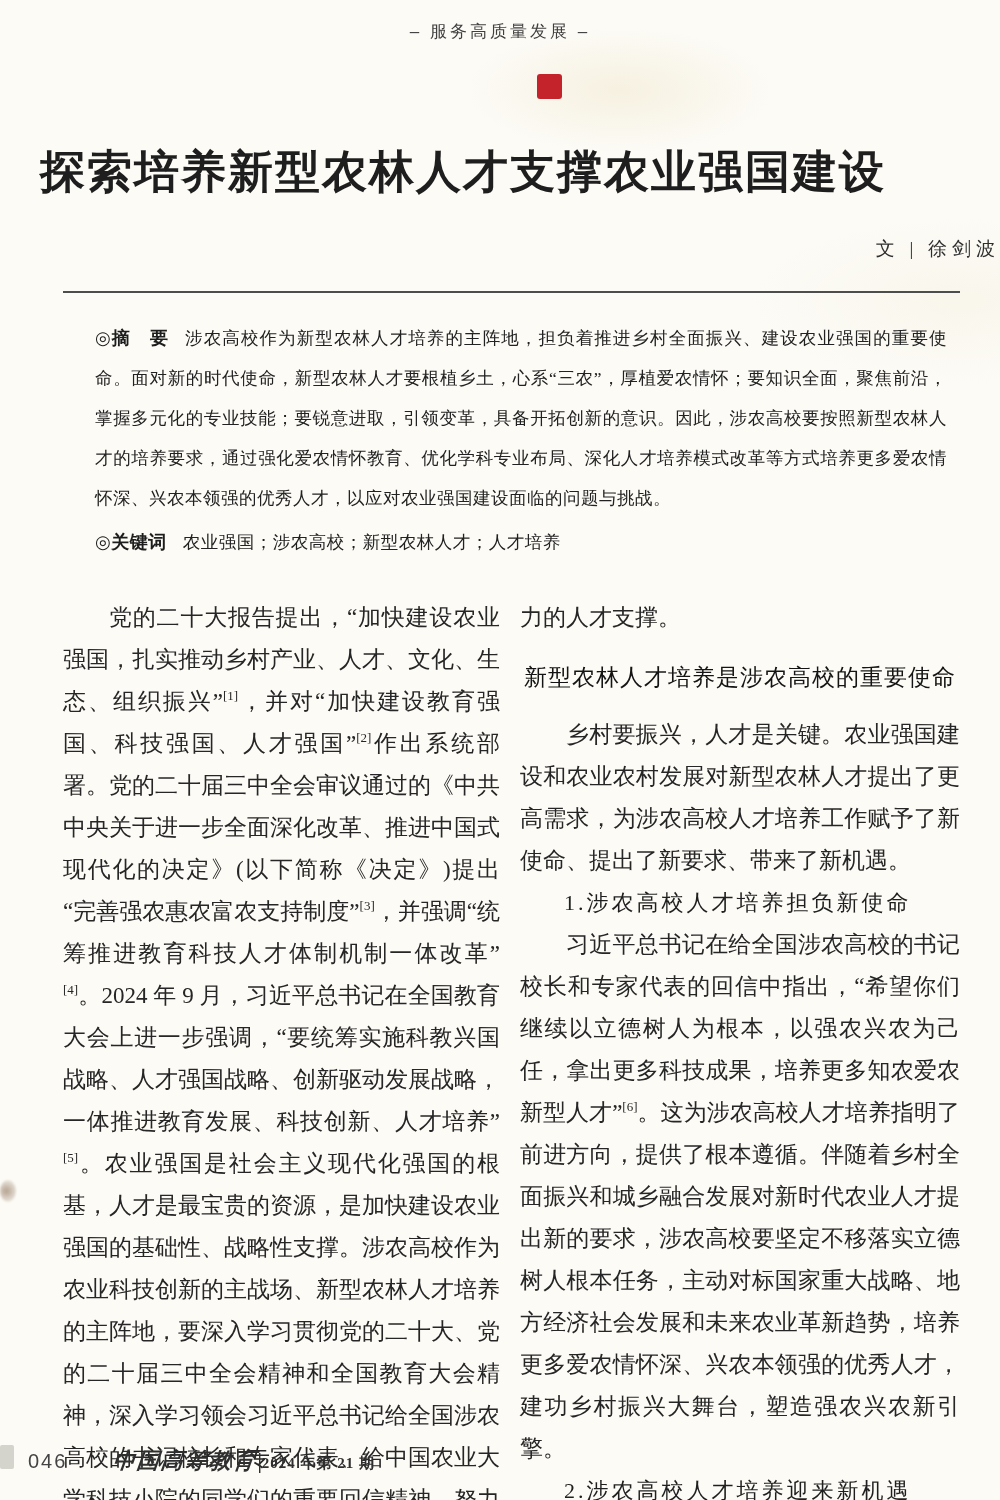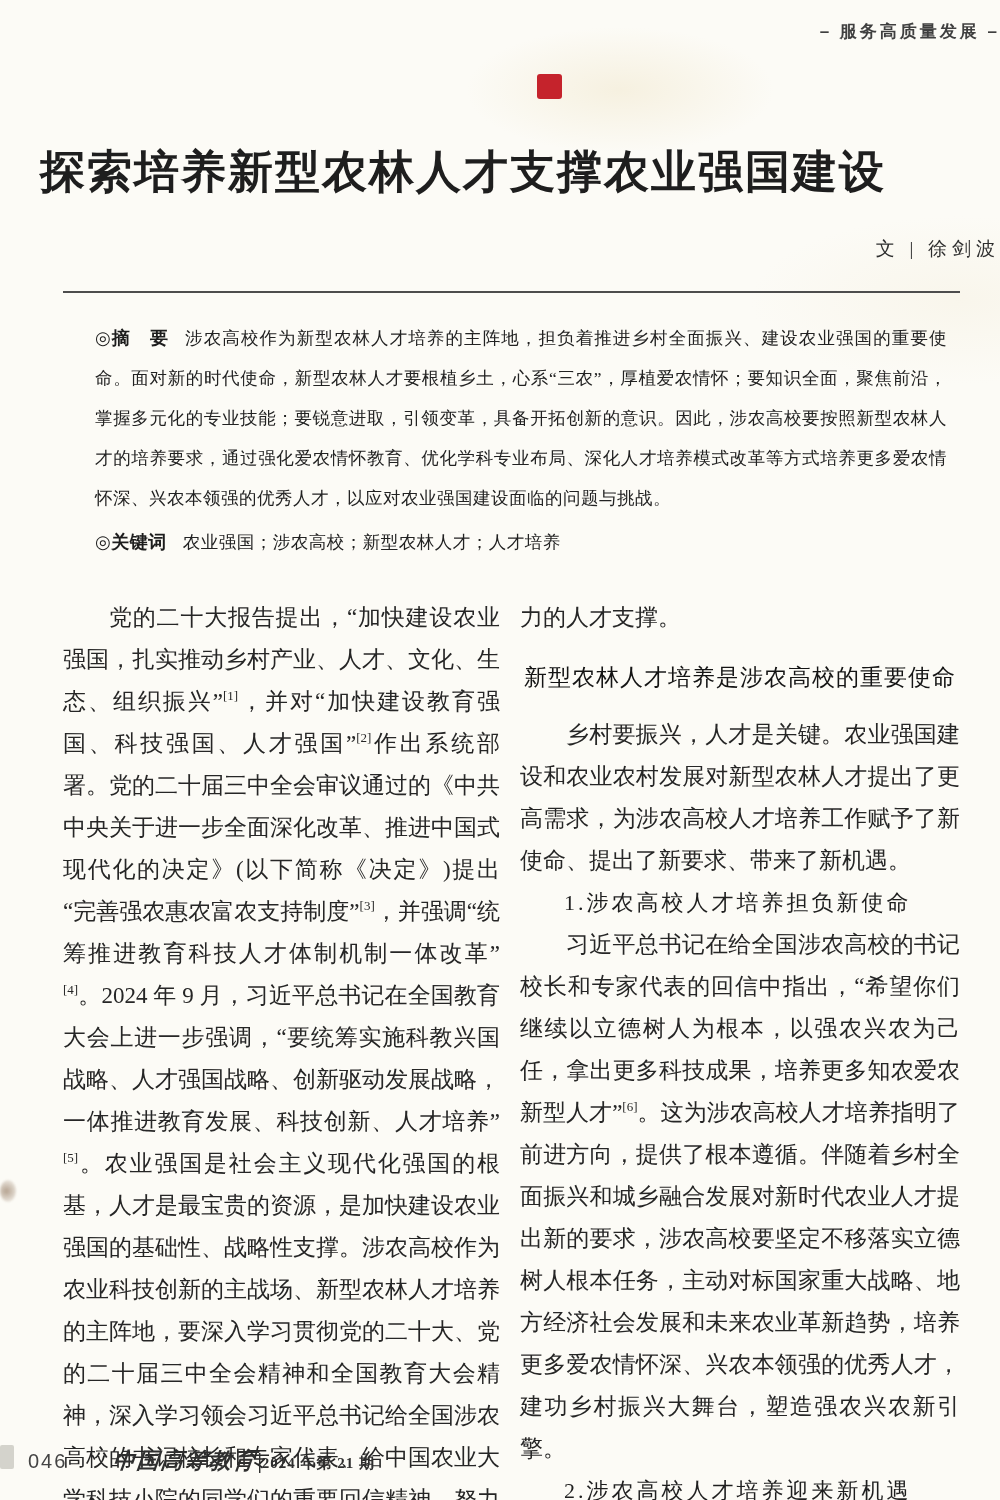--- a/index.html
+++ b/index.html
@@ -14,24 +14,24 @@
       radial-gradient(300px 120px at 96% 20%, rgba(244,238,220,0.4), rgba(244,238,220,0) 70%),
       #fcfbf6;
     overflow: hidden;
     color: #2b2b2b;
     font-family: "Liberation Serif", "DejaVu Serif", serif;
   }
 
   .page-header {
     position: absolute;
     top: 20px; left: 0; right: 0;
-    text-align: right;
+    text-align: center;
     font-family: "Liberation Sans", "DejaVu Sans", sans-serif;
     font-size: 17px;
-    font-weight: 700;
+    font-weight: 400;
     letter-spacing: 3px;
     color: #3f3f3f;
   }
 
   .red-stamp {
     position: absolute;
     left: 537px; top: 74px;
     width: 25px; height: 25px;
     background: #c5232c;
     border-radius: 3px;

